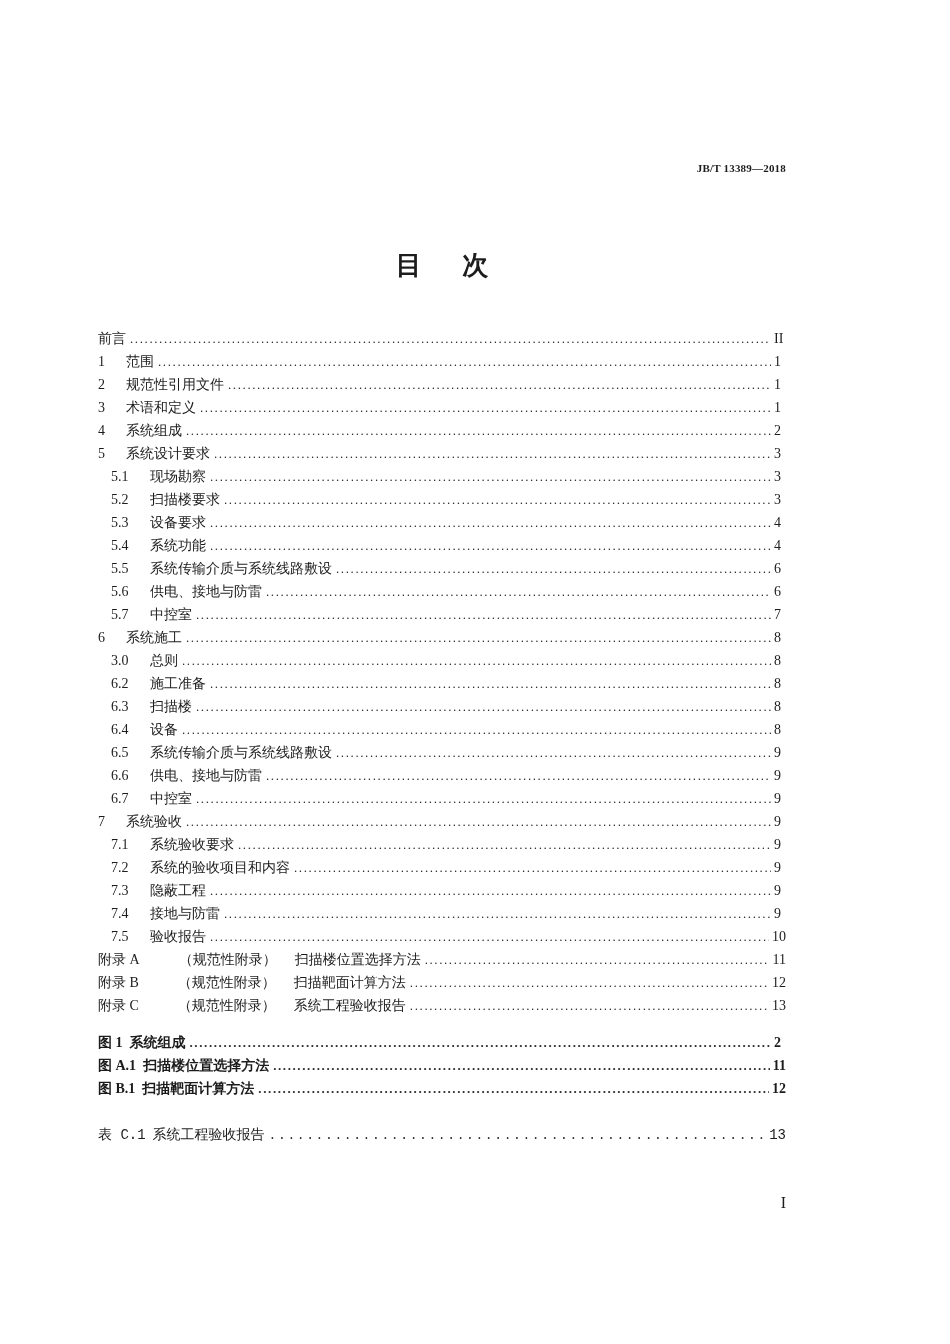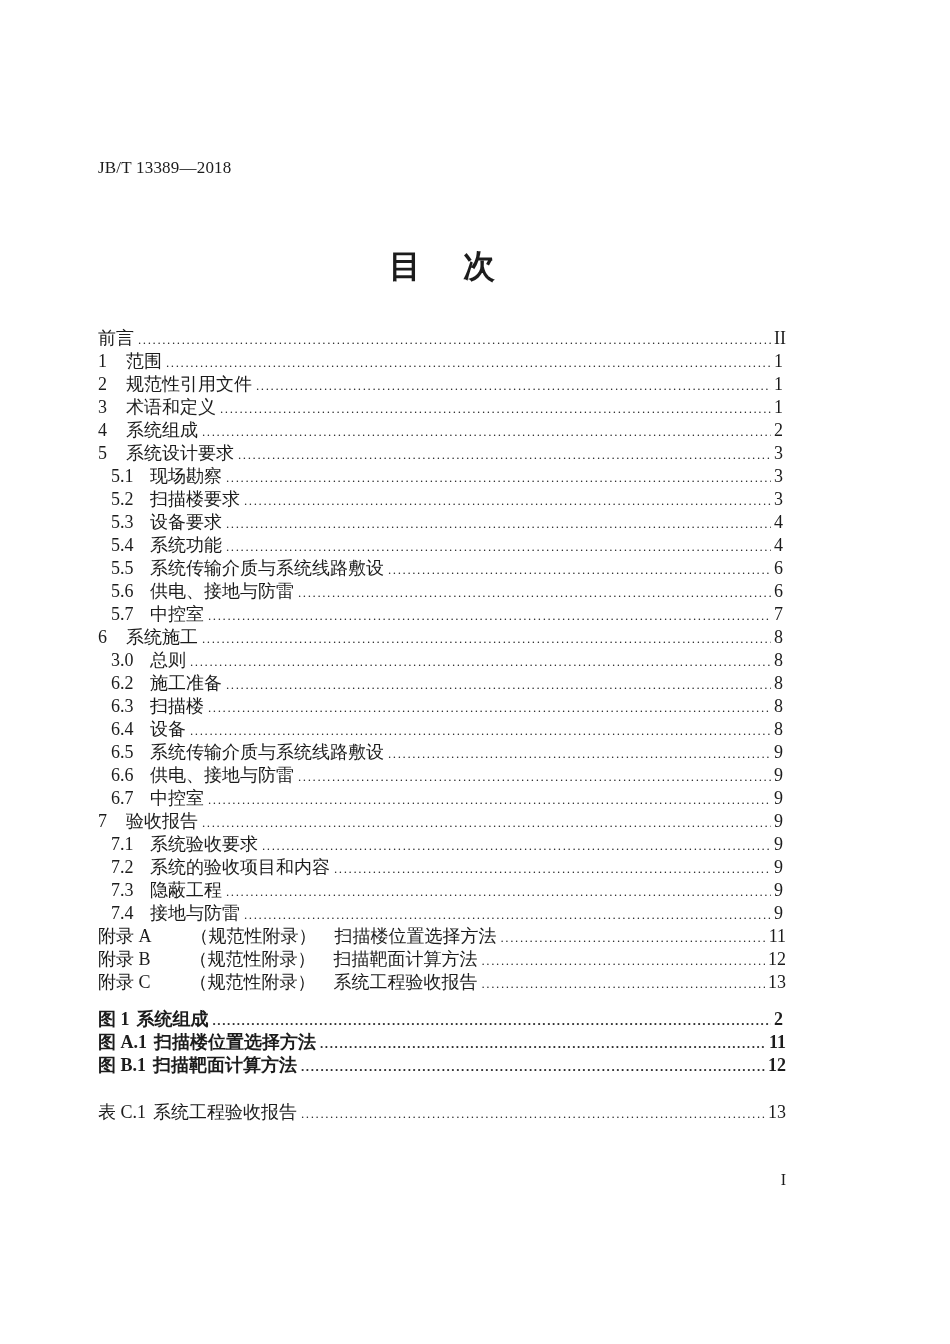--- a/index.html
+++ b/index.html
@@ -14,40 +14,40 @@
     font-family: "Liberation Serif", "DejaVu Serif", serif;
     color: #1c1c1c;
   }
   .page {
     box-sizing: border-box;
     width: 950px;
     height: 1344px;
     padding: 158px 164px 0 98px;
   }
   .doc-code {
-    text-align: left;
-    font-size: 17px;
+    text-align: right;
+    font-size: 11px;
     line-height: 20px;
-    font-weight: normal;
+    font-weight: bold;
     letter-spacing: 0.2px;
   }
   .page-title {
     margin: 72px 0 12px 0;
     text-align: center;
-    font-size: 32px;
+    font-size: 26px;
     line-height: 32px;
     font-weight: bold;
     word-spacing: 34px;
   }
   .toc {
     margin-top: 45px;
-    font-size: 18px;
+    font-size: 14px;
   }
   .toc-figs { margin-top: 14px; font-weight: bold; }
-  .toc-tbls { margin-top: 24px; }
+  .toc-tbls { margin-top: 24px; font-family: Liberation Mono, monospace; }
   .row {
     display: flex;
     align-items: baseline;
     height: 23px;
     line-height: 23px;
     white-space: nowrap;
   }
   .row.lvl2 { padding-left: 13px; }
   .num { flex: none; }
   .num1 { display: inline-block; min-width: 28px; }
@@ -204,21 +204,21 @@
         <span class="pg">9</span>
       </div>
       <div class="row lvl2">
         <span class="num num2">6.7</span>
         <span class="entry-title">中控室</span>
         <span class="leader"></span>
         <span class="pg">9</span>
       </div>
       <div class="row">
         <span class="num num1">7</span>
-        <span class="entry-title">验收报告</span>
+        <span class="entry-title">系统验收</span>
         <span class="leader"></span>
         <span class="pg">9</span>
       </div>
       <div class="row lvl2">
         <span class="num num2">7.1</span>
         <span class="entry-title">系统验收要求</span>
         <span class="leader"></span>
         <span class="pg">9</span>
       </div>
       <div class="row lvl2">
@@ -231,20 +231,26 @@
         <span class="num num2">7.3</span>
         <span class="entry-title">隐蔽工程</span>
         <span class="leader"></span>
         <span class="pg">9</span>
       </div>
       <div class="row lvl2">
         <span class="num num2">7.4</span>
         <span class="entry-title">接地与防雷</span>
         <span class="leader"></span>
         <span class="pg">9</span>
+      </div>
+      <div class="row lvl2">
+        <span class="num num2">7.5</span>
+        <span class="entry-title">验收报告</span>
+        <span class="leader"></span>
+        <span class="pg">10</span>
       </div>
       <div class="row">
         <span class="num numA">附录 A</span>
         <span class="mid">（规范性附录）</span>
         <span class="entry-title">扫描楼位置选择方法</span>
         <span class="leader"></span>
         <span class="pg">11</span>
       </div>
       <div class="row">
         <span class="num numA">附录 B</span>

